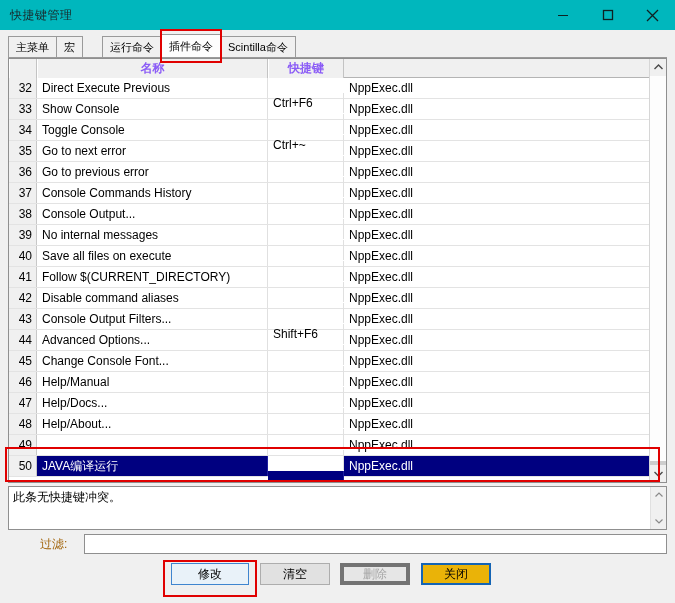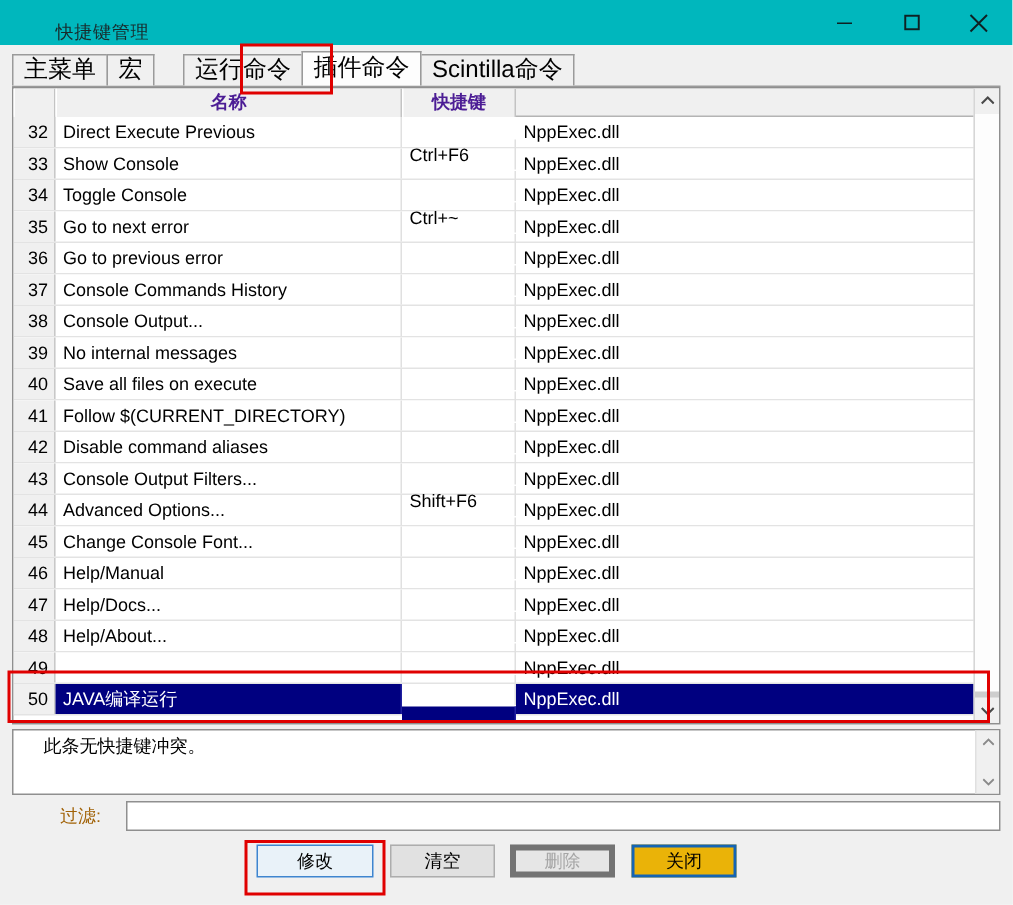--- a/index.html
+++ b/index.html
@@ -14,21 +14,21 @@
     position: relative;
     width: 675px; height: 603px;
     background: #f0f0f0;
   }
 
   
   .titlebar {
     position: absolute; left: 0; top: 0;
     width: 675px; height: 30px;
     background: #00b7bd;
-    display: flex; align-items: flex-end; padding-left: 27px;
+    display: flex; align-items: center;
   }
   .title-text {
     margin-left: 10px;
     font-size: 12px;
     color: #18292b;
     letter-spacing: 0.5px;
   }
   .wincontrols {
     position: absolute; right: 0; top: 0;
     height: 30px;
@@ -44,21 +44,21 @@
   
   .tabstrip {
     position: absolute; left: 8px; top: 36px;
     width: 659px; height: 22px;
     display: flex; align-items: flex-end;
     border-bottom: 1px solid #9a9a9a;
   }
   .tab {
     height: 21px;
     padding: 0 7px;
-    font-size: 16px;
+    font-size: 11px;
     color: #000;
     display: flex; align-items: center;
     background: #f0f0f0;
     border: 1px solid #9a9a9a;
     border-bottom: none;
     margin-right: -1px;
     line-height: 1;
   }
   .tab.sel {
     background: #fdfdfd;
@@ -79,21 +79,21 @@
   }
   .gridhead {
     display: flex;
     height: 19px;
     background: #f0f0f0;
     border-bottom: 1px solid #b4b4b4;
   }
   .hcell {
     font-size: 12px;
     font-weight: bold;
-    color: #4c1d95;
+    color: #8b5cf6;
     display: flex; align-items: center; justify-content: center;
     background: #f0f0f0;
     border-right: 1px solid #c3c3c3;
     border-left: 1px solid #ffffff;
     height: 19px;
   }
   .c-num   { width: 28px; }
   .c-name  { width: 231px; }
   .c-key   { width: 76px; }
   .c-plug  { width: 306px; border-right: none; }
@@ -161,21 +161,21 @@
 
   
   .infobox {
     position: absolute; left: 8px; top: 486px;
     width: 659px; height: 44px;
     background: #ffffff;
     border: 1px solid #8f8f8f;
   }
   .infotext {
     font-size: 12px; color: #000;
-    padding: 2px 20px;
+    padding: 2px 4px;
     white-space: nowrap;
   }
   .info-scroll {
     position: absolute; right: 0; top: 0;
     width: 16px; height: 42px;
     background: #f0f0f0;
     border-left: 1px solid #e0e0e0;
     display: flex; flex-direction: column; justify-content: space-between;
   }
   .is-btn {

